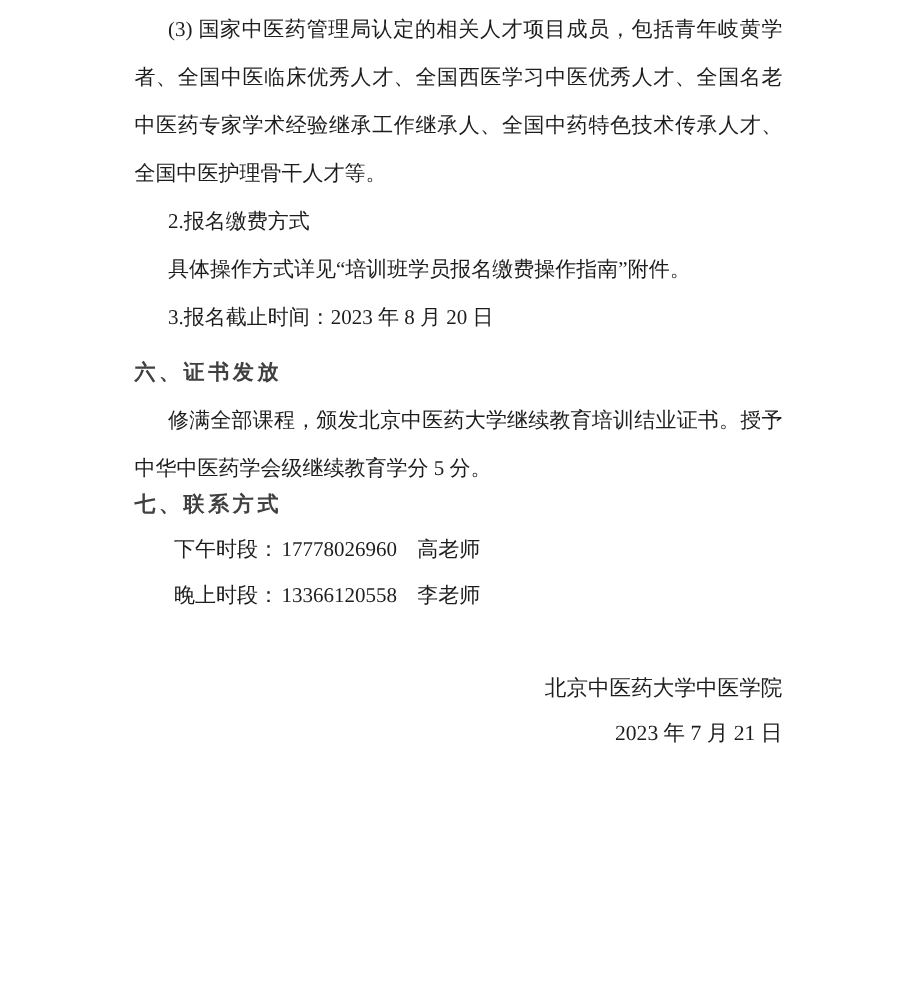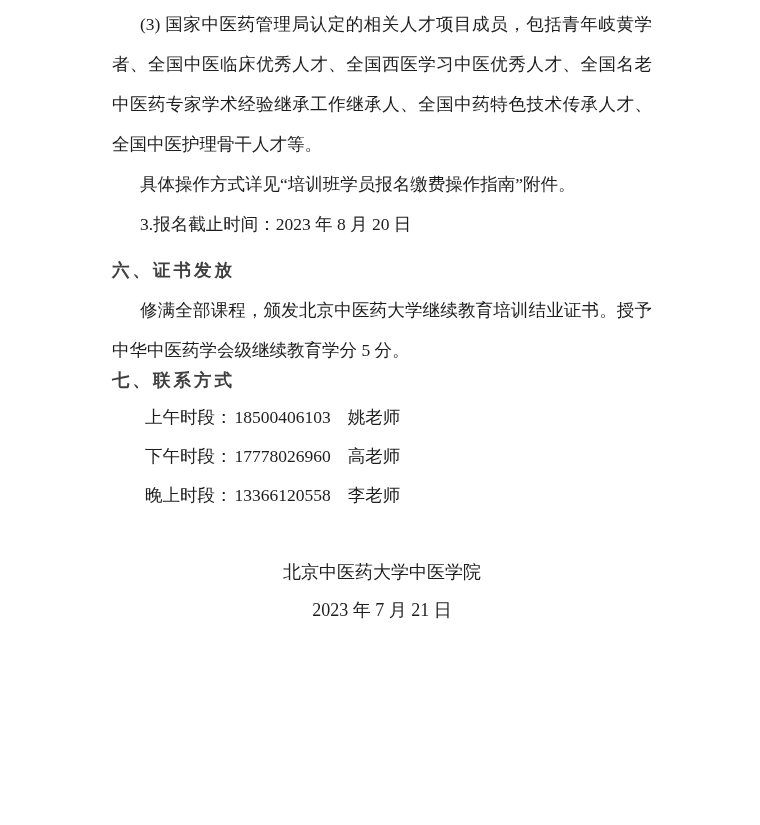--- a/index.html
+++ b/index.html
@@ -46,50 +46,48 @@
     white-space: nowrap;
   }
   .contact-value {
     margin-left: 2px;
   }
   .contact-person {
     margin-left: 17px;
   }
   .signature {
     margin-top: 38px;
-    text-align: center;
+    text-align: right;
     font-size: 18px;
   }
   .signature-line {
     line-height: 38px;
   }
 </style>
 </head>
 <body>
 
 <div class="page">
 
   <p class="para">(3) 国家中医药管理局认定的相关人才项目成员，包括青年岐黄学者、全国中医临床优秀人才、全国西医学习中医优秀人才、全国名老中医药专家学术经验继承工作继承人、全国中药特色技术传承人才、全国中医护理骨干人才等。</p>
 
 
+  <p class="para">2.报名缴费方式</p>
 
   <p class="para">具体操作方式详见“培训班学员报名缴费操作指南”附件。</p>
 
   <p class="para">3.报名截止时间：2023 年 8 月 20 日</p>
 
   <h2 class="heading">六、证书发放</h2>
 
   <p class="para">修满全部课程，颁发北京中医药大学继续教育培训结业证书。授予中华中医药学会级继续教育学分 5 分。</p>
 
   <h2 class="heading heading--tight">七、联系方式</h2>
 
   <div class="contacts">
-    <div class="contact-row">
-      <span>上午时段：</span><span class="contact-value">18500406103</span><span class="contact-person">姚老师</span>
-    </div>
     <div class="contact-row">
       <span>下午时段：</span><span class="contact-value">17778026960</span><span class="contact-person">高老师</span>
     </div>
     <div class="contact-row">
       <span>晚上时段：</span><span class="contact-value">13366120558</span><span class="contact-person">李老师</span>
     </div>
   </div>
 
   <div class="signature">
     <div class="signature-line">北京中医药大学中医学院</div>

